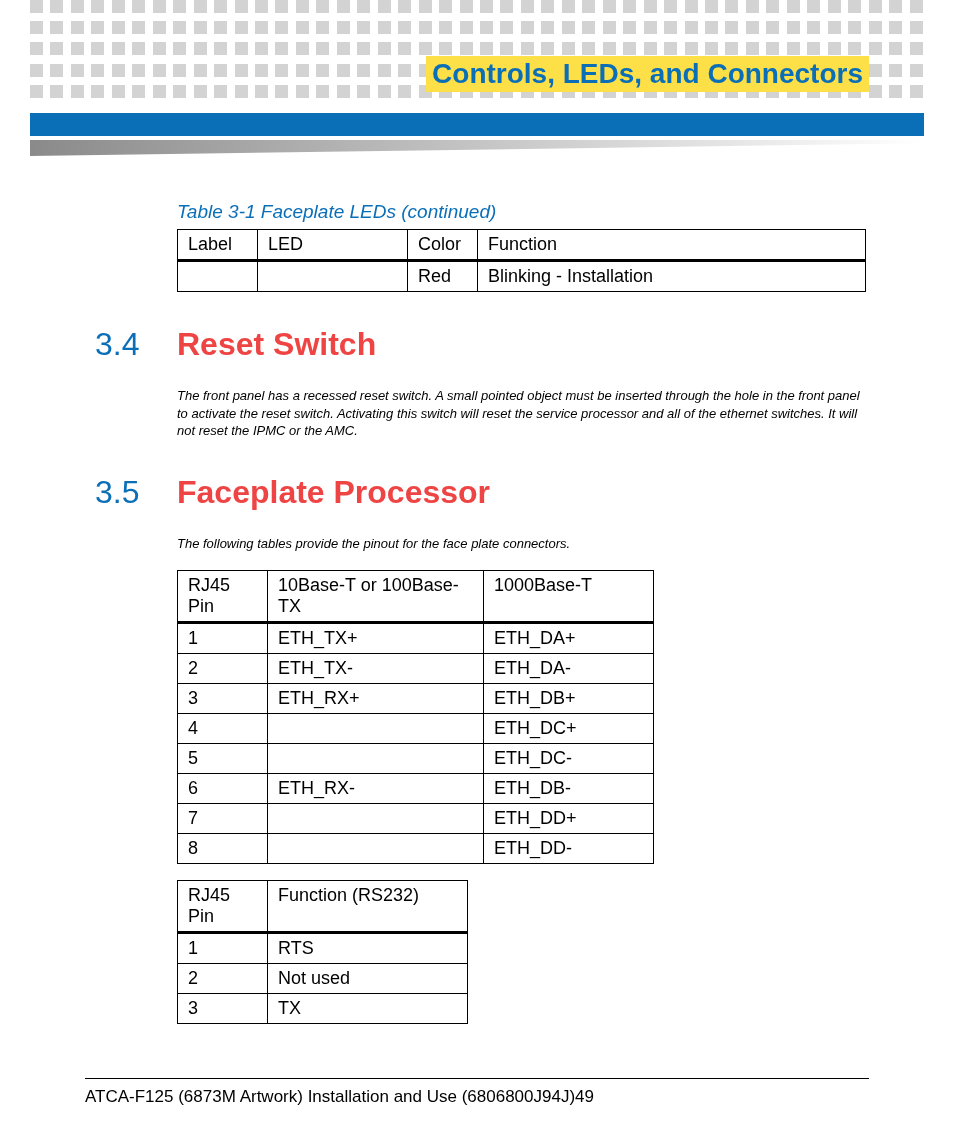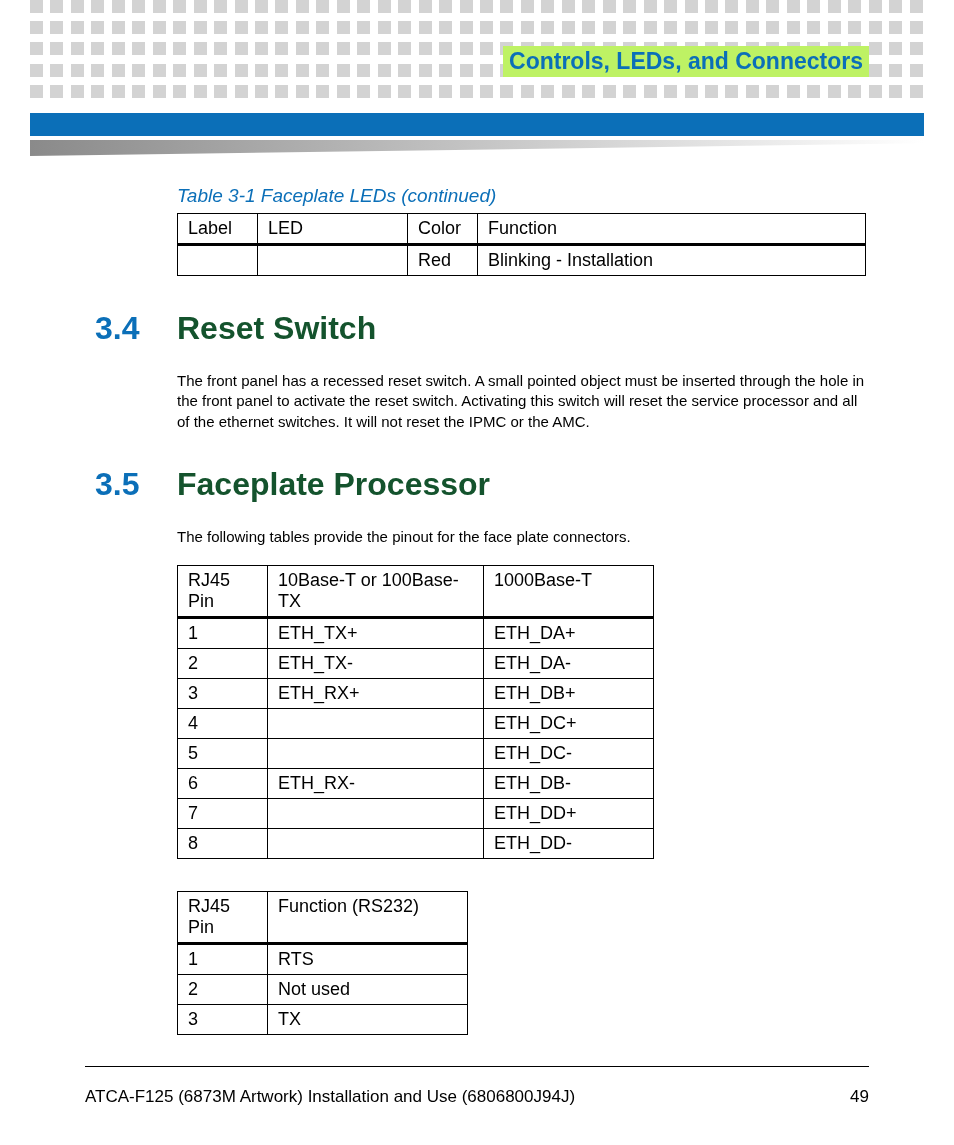--- a/index.html
+++ b/index.html
@@ -33,26 +33,26 @@
     gap: 6px;
     align-content: start;
   }
   .dot-band .dot {
     width: 13px;
     height: 13px;
     background: #d3d3d3;
   }
   .page-header-title {
     position: absolute;
-    top: 46px;
+    top: 56px;
     right: 85px;
     font-weight: 700;
     color: #0b6fb8;
-    font-size: 23px;
-    background: #bef264;
+    font-size: 28px;
+    background: #fde047;
     padding: 2px 6px;
   }
   .blue-bar {
     position: absolute;
     top: 113px;
     left: 30px;
     right: 30px;
     height: 23px;
     background: #0b6fb8;
   }
@@ -69,27 +69,27 @@
   .content {
     padding: 185px 85px 80px 95px;
     position: absolute;
     top: 0; left:0; right:0;
     box-sizing: border-box;
   }
   .table-caption {
     color: #0b6fb8;
     font-style: italic;
     font-size: 19px;
-    margin: 0 0 6px 82px;
+    margin: 16px 0 6px 82px;
   }
   table {
     border-collapse: collapse;
     font-size: 18px;
     margin-left: 82px;
-    margin-bottom: 32px;
+    margin-bottom: 16px;
   }
   table th, table td {
     border: 1.5px solid #000;
     padding: 4px 10px;
     text-align: left;
     font-weight: 400;
     vertical-align: top;
   }
   table thead th {
     font-weight: 400;
@@ -106,45 +106,45 @@
   .t2 thead tr th, .t3 thead tr th, .t1 thead tr th {
     border-bottom: 3px solid #000;
   }
   .section-row {
     display: flex;
     align-items: baseline;
     margin: 34px 0 10px 0;
   }
   .section-num {
     color: #0b6fb8;
-    font-weight: 700;
+    font-weight: 400;
     font-size: 32px;
     width: 82px;
     flex: none;
   }
   .section-title {
-    color: #14532d;
+    color: #ef4444;
     font-weight: 700;
     font-size: 32px;
   }
   .body-text {
     margin: 24px 0 18px 82px;
-    font-size: 15px;
+    font-size: 13px;
     line-height: 1.35;
+    font-style: italic;
   }
   
   .footer {
     position: absolute;
     left: 85px;
     right: 85px;
     bottom: 38px;
     border-top: 1px solid #000;
-    padding-top: 20px;
+    padding-top: 8px;
     display: flex;
-    justify-content: space-between;
     font-size: 17px;
   }
 </style>
 </head>
 <body>
 
 <div class="page">
 
   <div class="header-area">
     <div class="dot-band" id="dot-band">

